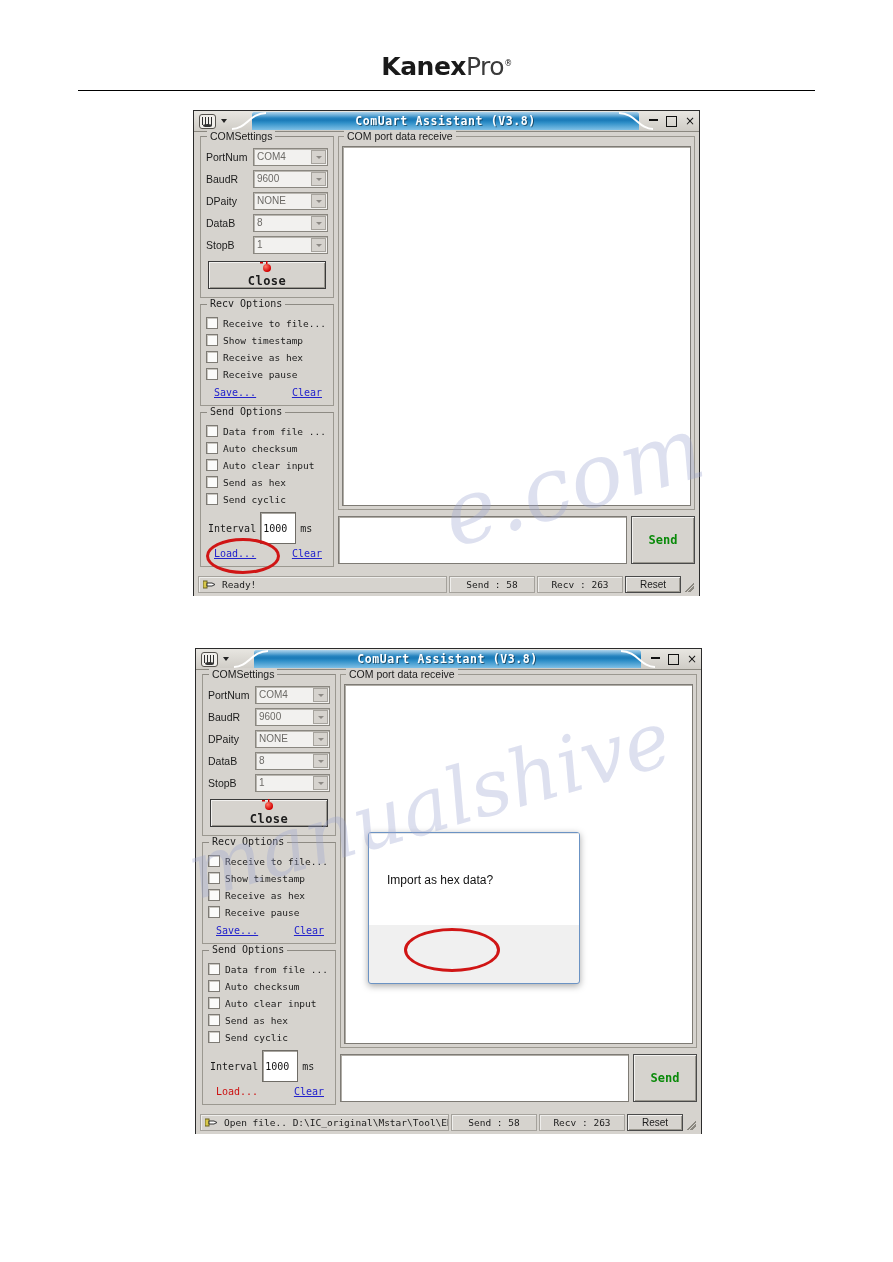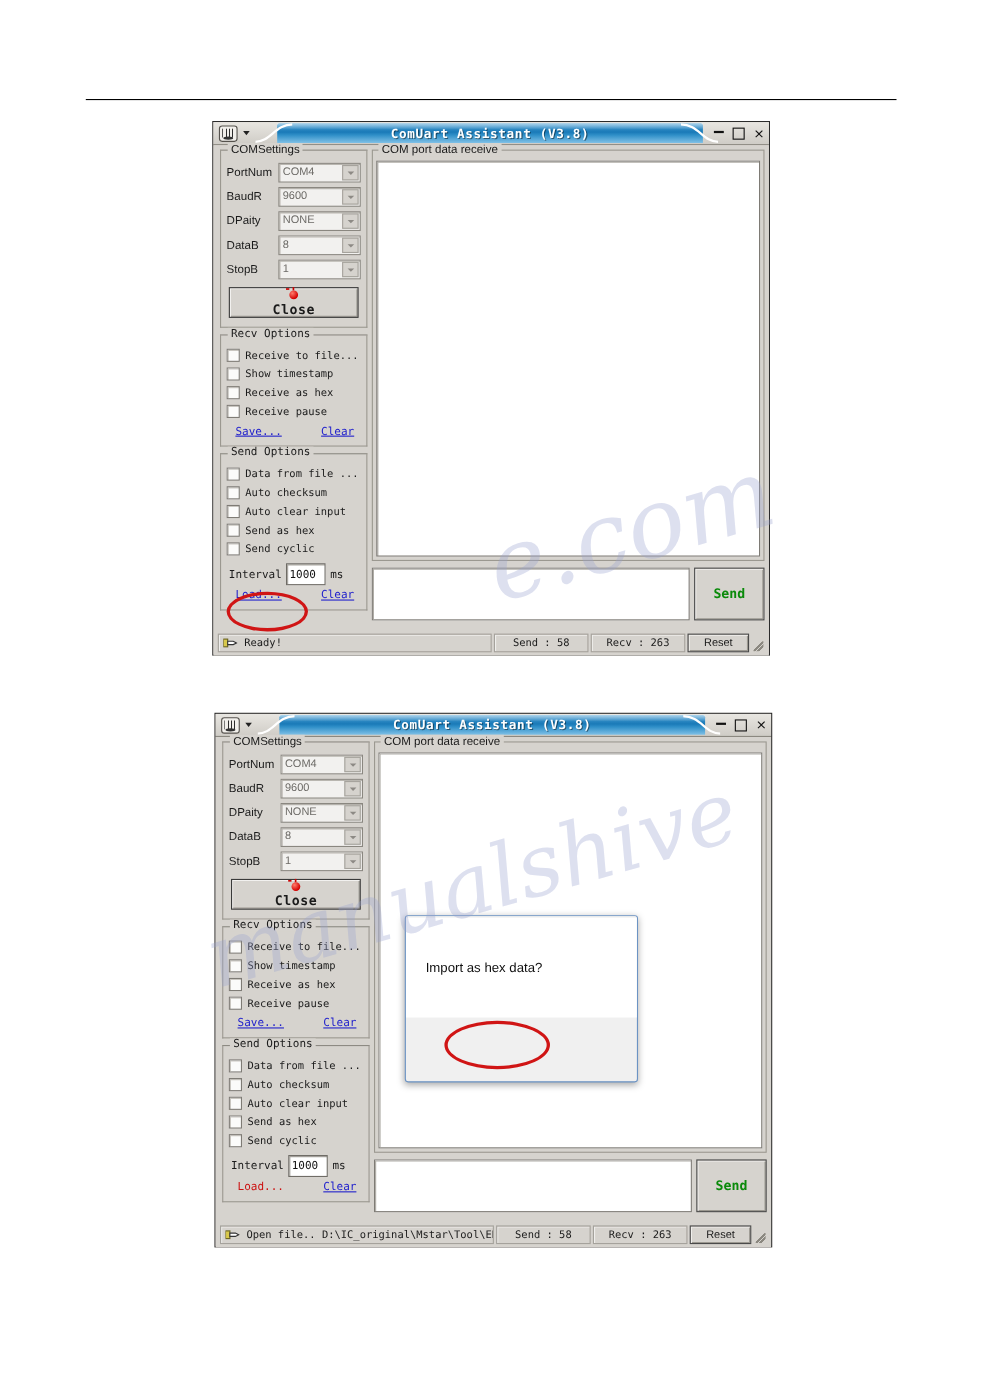--- a/index.html
+++ b/index.html
@@ -332,21 +332,21 @@
     margin-top: 5px;
     padding-left: 2px;
   }
   .interval-label {
     font-family: "DejaVu Sans Mono", monospace;
     font-size: 10px;
     color: #1b1b1b;
   }
   .interval-input {
     width: 36px;
-    height: 20px;
+    height: 32px;
     background: #ffffff;
     border: 1px solid #6f6c66;
     box-shadow: inset 1px 1px 0 #a9a6a0;
     font-family: "DejaVu Sans Mono", monospace;
     font-size: 10px;
     color: #111;
     line-height: 13px;
     padding-left: 2px;
     box-sizing: border-box;
   }
@@ -559,20 +559,23 @@
     z-index: 55;
     pointer-events: none;
   }
   .annot-load1 { left: 206px; top: 538px; width: 68px; height: 30px; }
   .annot-yes   { left: 404px; top: 928px; width: 90px; height: 38px; }
 </style>
 </head>
 <body>
 
 <div class="page-header">
+  <div class="brand-logo">
+    <span>Kanex</span><span class="thin">Pro</span><span class="reg">®</span>
+  </div>
   <div class="header-rule"></div>
 </div>
 
 <div class="watermark wm1">e.com</div>
 <div class="watermark wm2">manualshive</div>
 
 <div class="app-window win1">
   <div class="titlebar">
     <div class="tb-icon-wrap">
       <div class="tb-icon"></div>

